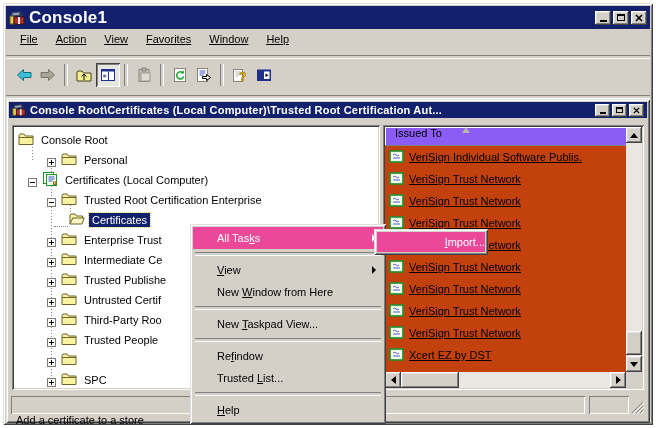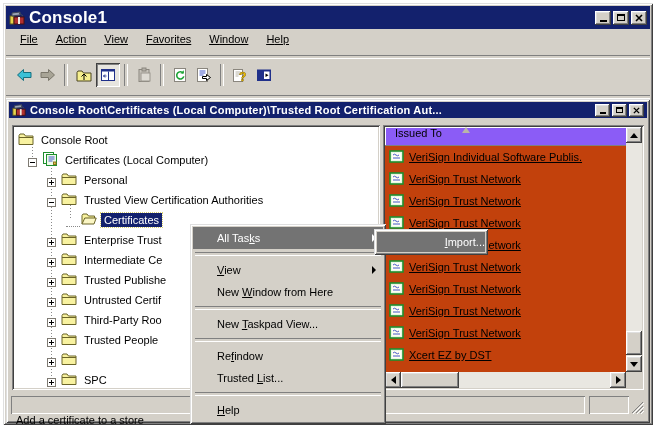--- a/index.html
+++ b/index.html
@@ -34,21 +34,21 @@
   .menubar{display:flex;height:22px;padding-left:5px;text-decoration:underline;}
   .mb-item{padding:2px 9px;cursor:default;}
   u{text-decoration:underline;}
   .toolbar{display:flex;align-items:center;height:32px;padding-left:6px;}
   .tb-btn{width:24px;height:24px;display:flex;align-items:center;justify-content:center;flex:none;}
   .tb-sep{width:2px;height:22px;border-left:1px solid #808080;border-right:1px solid #ffffff;margin:0 4px;}
   .groove{height:2px;border-top:1px solid #808080;border-bottom:1px solid #ffffff;}
   .ic{width:16px;height:16px;flex:none;}
   
   .tree-row{height:20px;display:flex;align-items:flex-end;position:relative;}
-  .lv0{padding-left:4px;} .lv1{padding-left:14px;} .lv2{padding-left:33px;} .lv3{padding-left:52px;}
+  .lv0{padding-left:4px;} .lv1{padding-left:14px;} .lv2{padding-left:33px;} .lv3{padding-left:40px;}
   .exp{width:9px;height:9px;box-sizing:border-box;background:#fff;border:1px solid #7e7a72;
        position:relative;margin-right:5px;flex:none;}
   .exp::before{content:"";position:absolute;left:1px;top:3px;width:5px;height:1px;background:#000;}
   .exp.plus::after{content:"";position:absolute;left:3px;top:1px;width:1px;height:5px;background:#000;}
   .tree-row .ic{margin-right:4px;}
   .tlabel{padding:1px 3px;white-space:nowrap;}
   .tlabel.sel{background:#13216d;color:#fff;outline:1px dotted #d8cf6e;}
   .stub{width:14px;border-top:1px dotted #8a8a8a;margin-right:1px;flex:none;}
   .vdot{position:absolute;width:1px;
         background:repeating-linear-gradient(to bottom,#8a8a8a 0 1px,transparent 1px 3px);}
@@ -64,21 +64,21 @@
   .tri-u{width:0;height:0;border-left:4px solid transparent;border-right:4px solid transparent;border-bottom:5px solid #000;}
   .tri-d{width:0;height:0;border-left:4px solid transparent;border-right:4px solid transparent;border-top:5px solid #000;}
   .tri-l{width:0;height:0;border-top:4px solid transparent;border-bottom:4px solid transparent;border-right:5px solid #000;}
   .tri-r{width:0;height:0;border-top:4px solid transparent;border-bottom:4px solid transparent;border-left:5px solid #000;}
   .track{background:#e9e7e1;}
   
   .menu{background:#d4d0c8;padding:3px;
        box-shadow:inset 1px 1px 0 #dfdfdf, inset -1px -1px 0 #404040,
                   inset 2px 2px 0 #ffffff, inset -2px -2px 0 #808080;}
   .menu-item{height:22px;line-height:22px;padding-left:24px;position:relative;white-space:nowrap;}
-  .menu-item.hl{background:#737373;color:#fff;}
+  .menu-item.hl{background:#ec4899;color:#fff;}
   .menu-sep{height:2px;margin:3px 2px;border-top:1px solid #808080;border-bottom:1px solid #ffffff;}
   .sub-arrow{position:absolute;right:7px;top:7px;width:0;height:0;
        border-top:4px solid transparent;border-bottom:4px solid transparent;border-left:4px solid currentColor;}
   .submenu .menu-item{height:20px;line-height:20px;padding-left:15px;}
   
   .statusbar{background:#d4d0c8;}
   .grip{position:absolute;right:3px;bottom:3px;width:13px;height:13px;}
 </style>
 </head>
 <body>
@@ -267,40 +267,40 @@
       <div class="abs" style="left:2px;top:2px;right:2px;bottom:2px;overflow:hidden;">
         <div class="vdot" style="left:18px;top:20px;height:13px;"></div>
         <div class="vdot" style="left:37px;top:41px;height:212px;"></div>
         <div class="vdot" style="left:56px;top:78px;height:14px;"></div>
         <div class="tree-row lv0">
           <svg class="ic">
               <use href="#i-folder" xlink:href="#i-folder"></use>
             </svg>
           <span class="tlabel">Console Root</span>
           </div>
+        <div class="tree-row lv2">
+          <span class="exp plus"></span>
+          <svg class="ic">
+              <use href="#i-folder" xlink:href="#i-folder"></use>
+            </svg>
+          <span class="tlabel">Personal</span>
+          </div>
         <div class="tree-row lv1">
           <span class="exp"></span>
           <svg class="ic">
               <use href="#i-certstack" xlink:href="#i-certstack"></use>
             </svg>
           <span class="tlabel">Certificates (Local Computer)</span>
           </div>
         <div class="tree-row lv2">
-          <span class="exp plus"></span>
-          <svg class="ic">
-              <use href="#i-folder" xlink:href="#i-folder"></use>
-            </svg>
-          <span class="tlabel">Personal</span>
-          </div>
-        <div class="tree-row lv2">
           <span class="exp"></span>
           <svg class="ic">
               <use href="#i-folder" xlink:href="#i-folder"></use>
             </svg>
-          <span class="tlabel">Trusted View Certification Authorities</span>
+          <span class="tlabel">Trusted Root Certification Enterprise</span>
           </div>
         <div class="tree-row lv3">
           <span class="stub"></span>
           <svg class="ic">
               <use href="#i-folder-open" xlink:href="#i-folder-open"></use>
             </svg>
           <span class="tlabel sel">Certificates</span>
           </div>
         <div class="tree-row lv2">
           <span class="exp plus"></span>

